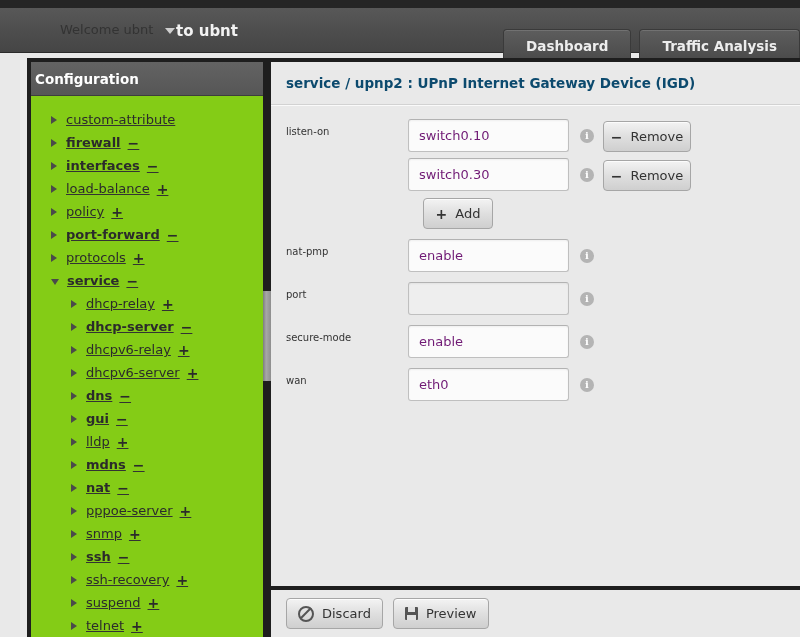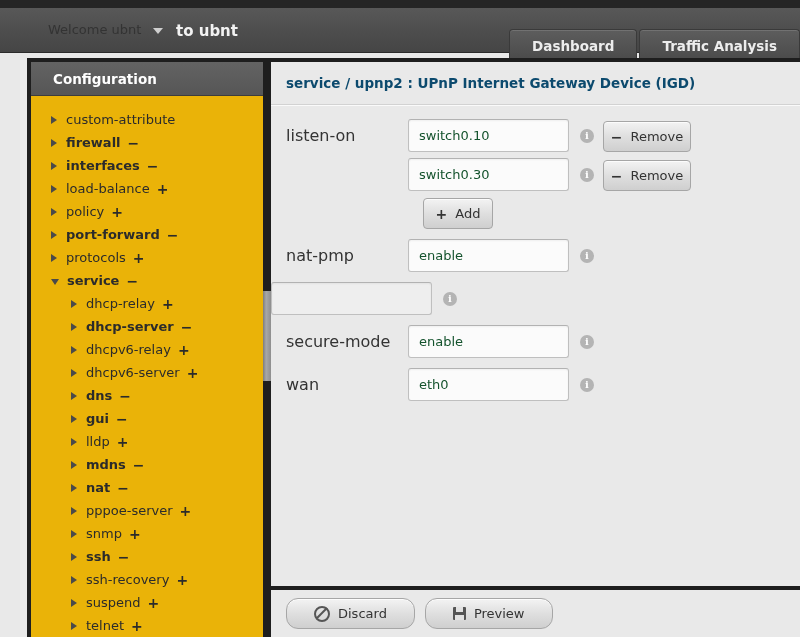--- a/index.html
+++ b/index.html
@@ -22,40 +22,40 @@
   }
 
   
   .topbar {
     position: absolute; left: 0; top: 8px; width: 800px; height: 45px;
     background: linear-gradient(180deg, #585858 0%, #4d4d4d 55%, #454545 100%);
     border-bottom: 1px solid #2b2b2b;
     box-sizing: border-box;
   }
   .welcome-wrap {
-    position: absolute; left: 48px; top: 14px;
+    position: absolute; left: 60px; top: 14px;
     display: flex; align-items: center; gap: 12px;
   }
   .caret-down {
     width: 0; height: 0;
     border-left: 5px solid transparent;
     border-right: 5px solid transparent;
     border-top: 6px solid #cfcfcf;
     display: inline-block;
     margin-top: 3px;
   }
   .to-label {
     position: absolute; left: 176px; top: 14px;
     color: #f2f2f2; font-weight: bold; font-size: 15px;
   }
 
   
   .tabs {
     position: absolute; right: 0; top: 21px;
-    display: flex; align-items: flex-end; gap: 2px;
+    display: flex; align-items: flex-end; gap: 8px;
   }
   .tab {
     height: 32px;
     min-width: 110px;
     padding: 0 22px;
     display: flex; align-items: center; justify-content: center;
     background: linear-gradient(180deg, #5d5d5d 0%, #4a4a4a 100%);
     border: 1px solid #3a3a3a;
     border-bottom: none;
     border-radius: 4px 4px 0 0;
@@ -72,30 +72,31 @@
     background: #ececec;
     border: 4px solid #1e1e1e;
     border-bottom: none;
     box-sizing: border-box;
     overflow: hidden;
   }
   .sidebar-header {
     height: 34px;
     background: linear-gradient(180deg, #636363 0%, #565656 100%);
     display: flex; align-items: center;
-    padding-left: 22px;
+    padding-left: 4px;
     color: #fff; font-weight: bold; font-size: 13.5px;
     border-bottom: 1px solid #3d3d3d;
     box-sizing: border-box;
   }
   .tree {
     padding: 12px 0 1px 0;
-    background: #eab308;
+    background: #84cc16;
     height: calc(100% - 34px);
     box-sizing: border-box;
+    text-decoration: underline;
   }
   .tree-item {
     display: flex; align-items: center;
     height: 23px;
     font-size: 13px;
     color: #2b2b2b;
     white-space: nowrap;
   }
   .tree-item.lvl1 { padding-left: 20px; }
   .tree-item.lvl2 { padding-left: 40px; }
@@ -153,35 +154,35 @@
     padding: 14px 0 0 0;
   }
   .field-row {
     display: flex; align-items: flex-start;
     margin-bottom: 10px;
   }
   .field-label {
     width: 137px;
     padding-left: 15px;
     padding-top: 7px;
-    font-size: 16px; color: #333;
+    font-size: 10px; color: #333;
     box-sizing: border-box;
   }
   .field-ctrl { display: flex; align-items: flex-start; }
   .txtbox {
     width: 161px; height: 33px;
     background: #fbfbfb;
     border: 1px solid #bfbfbf;
     border-top-color: #b2b2b2;
     border-radius: 3px;
     box-sizing: border-box;
     padding: 0 10px;
     font-family: "DejaVu Sans", "Liberation Sans", sans-serif;
     font-size: 13px;
-    color: #14532d;
+    color: #701a75;
     outline: none;
     box-shadow: inset 0 1px 2px rgba(0,0,0,.05);
   }
   .txtbox.empty { background: #eeeeee; }
   .info-icon {
     width: 14px; height: 14px;
     border-radius: 50%;
     background: #b4b4b4;
     color: #fff;
     font-size: 10px; font-weight: bold;
@@ -213,21 +214,21 @@
   .footer {
     position: absolute; left: 271px; top: 586px;
     width: 529px; height: 51px;
     background: #e9e9e9;
     border-top: 4px solid #1e1e1e;
     box-sizing: border-box;
     display: flex; align-items: center;
     padding-left: 15px;
     gap: 10px;
   }
-  .btn-footer { height: 31px; padding: 0 27px; border-radius: 12px; }
+  .btn-footer { height: 31px; padding: 0 11px; }
   .icon-ban {
     width: 12px; height: 12px;
     border: 2px solid #555;
     border-radius: 50%;
     position: relative; flex: none;
   }
   .icon-ban::after {
     content: ""; position: absolute;
     left: -1px; top: 4px; width: 14px; height: 2px;
     background: #555;
@@ -425,20 +426,21 @@
       <div class="field-row">
         <div class="field-label">nat-pmp</div>
         <div>
           <div class="field-ctrl">
             <input type="text" class="txtbox" value="enable" style="">
             <span class="info-icon">i</span>
           </div>
         </div>
       </div>
       <div class="field-row">
+        <div class="field-label">port</div>
         <div>
           <div class="field-ctrl">
             <input type="text" class="txtbox empty" style="">
             <span class="info-icon">i</span>
           </div>
         </div>
       </div>
       <div class="field-row">
         <div class="field-label">secure-mode</div>
         <div>

